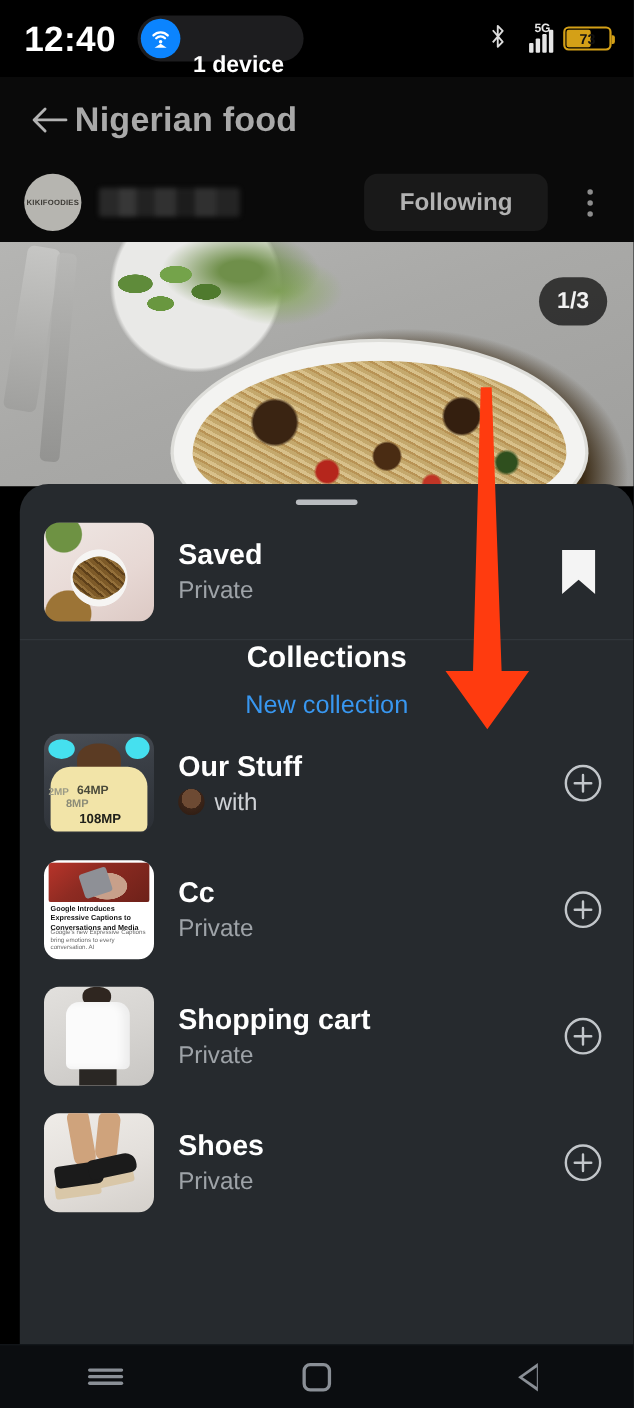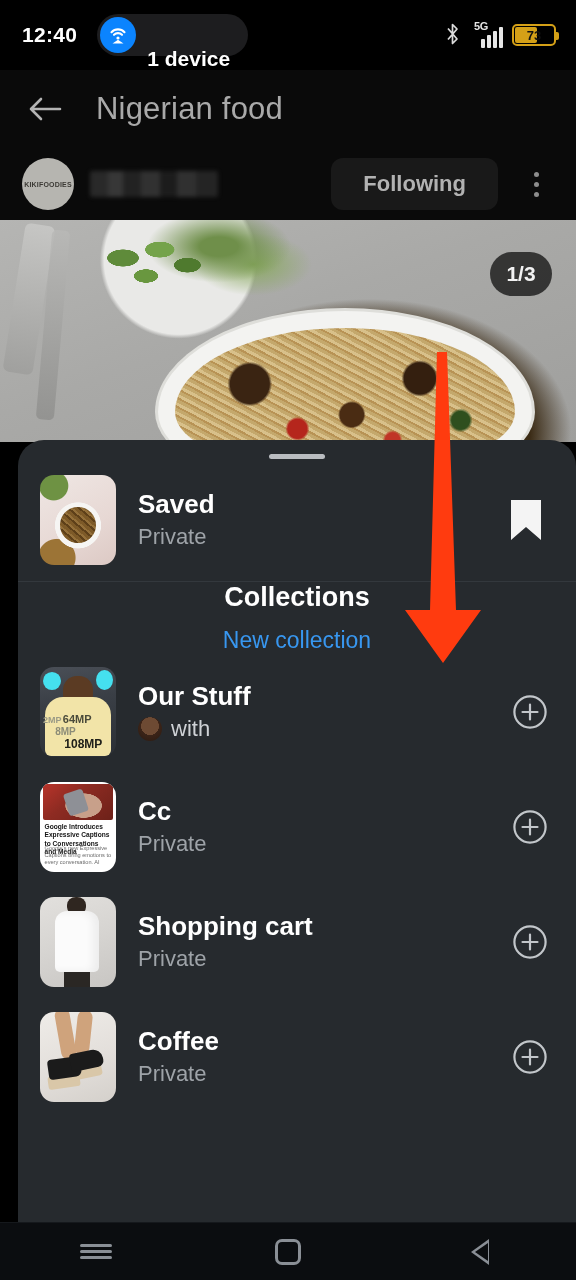--- a/index.html
+++ b/index.html
@@ -13,21 +13,21 @@
 
   
   .statusbar {
     height:70px; width:100%;
     background:#000;
     display:flex; align-items:center;
     padding:0 22px;
     position:relative;
   }
   .sb-time {
-    color:#ffffff; font-size:21px; font-weight:600;
+    color:#ffffff; font-size:32px; font-weight:600;
     letter-spacing:0.3px;
   }
   .sb-chip {
     margin-left:20px;
     height:42px;
     background:#1d1d1f;
     border-radius:21px;
     display:flex; align-items:center;
     padding:0 18px 0 3px;
     gap:11px;
@@ -39,21 +39,21 @@
     flex:none;
   }
   .sb-chip-label { color:#fff; font-size:21px; font-weight:700;margin-top:48px; }
   .sb-right {
     position:absolute; right:20px; top:0; height:100%;
     display:flex; align-items:center; gap:9px;
   }
   .sb-bt { color:#d8d8d8; font-size:20px; line-height:1; }
   .sig-wrap { display:flex; align-items:flex-end; gap:2px; position:relative; padding-top:4px;}
   .sig-5g {
-    position:absolute; top:-3px; left:4px;
+    position:absolute; top:-3px; left:16px;
     font-size:11px; font-weight:700; color:#e6e6e6; letter-spacing:-0.3px;
   }
   .sig-bars { display:flex; align-items:flex-end; gap:2px; margin-left:11px;}
   .sig-bars i { display:block; width:4px; background:#e6e6e6; border-radius:1px; }
   .sig-bars i:nth-child(1){height:9px}
   .sig-bars i:nth-child(2){height:13px}
   .sig-bars i:nth-child(3){height:17px}
   .sig-bars i:nth-child(4){height:21px}
   .batt {
     width:44px; height:22px;
@@ -71,22 +71,21 @@
   .batt-num{
     position:relative; z-index:2; width:100%; text-align:center;
     font-size:13px; font-weight:700; color:#111;
   }
 
   
   .app-header { background:#0a0a0a; }
   .title-row { height:78px; display:flex; align-items:center; padding:0 22px; }
   .back-arrow { width:46px; height:46px; display:flex; align-items:center; justify-content:center; flex:none; }
   .page-title {
-    margin-left:28px;
-    font-size:31px; font-weight:400; color:#a9a9a9;
+    font-size:31px; font-weight:700; color:#a9a9a9;
     letter-spacing:0.2px;
   }
   .user-row {
     height:72px; display:flex; align-items:center; padding:0 18px 0 22px; gap:16px;
   }
   .avatar {
     width:52px; height:52px; border-radius:50%;
     background:#b6b5b0; flex:none;
     display:flex; align-items:center; justify-content:center;
     font-size:7px; color:#3c3a35; font-weight:700; letter-spacing:0.2px;
@@ -187,21 +186,21 @@
     width:56px; height:5px; border-radius:3px;
     background:#b9bcc0;
     margin:14px auto 0;
   }
 
   .saved-row {
     height:122px; display:flex; align-items:center;
     padding:0 24px 0 22px; gap:22px;
   }
   .thumb {
-    width:76px; height:90px; border-radius:14px; flex:none;
+    width:100px; height:90px; border-radius:14px; flex:none;
     overflow:hidden; position:relative; background:#ddd;
   }
   .thumb-saved {
     background:
       radial-gradient(circle at 50% 56%, #8b6a32 0 27%, transparent 28%),
       radial-gradient(circle at 50% 56%, #f6f5f3 27% 36%, transparent 37%),
       radial-gradient(circle at 18% 12%, #6e9243 0 14%, transparent 15%),
       radial-gradient(circle at 22% 92%, #9c7436 0 18%, transparent 19%),
       linear-gradient(150deg,#efe7e4 0%,#e7d8d4 60%,#dcc9c4 100%);
   }
@@ -541,21 +540,21 @@
     <div class="coll-row">
       <span class="thumb thumb-shoes">
         <span class="sho-leg1"></span>
         <span class="sho-leg2"></span>
         <span class="sho-w1"></span>
         <span class="sho-w2"></span>
         <span class="sho-s1"></span>
         <span class="sho-s2"></span>
       </span>
       <span class="row-text">
-        <span class="row-title">Coffee</span>
+        <span class="row-title">Shoes</span>
         <span class="row-sub" style="display:block">Private</span>
       </span>
       <span class="plus-ico">
         <svg width="36" height="36" viewBox="0 0 36 36">
           <circle cx="18" cy="18" r="15.6" stroke="#c2c6ca" stroke-width="2.2" fill="none"></circle>
           <path d="M18 10.5v15M10.5 18h15" stroke="#c2c6ca" stroke-width="2.2" stroke-linecap="round"></path>
         </svg>
       </span>
     </div>
 

